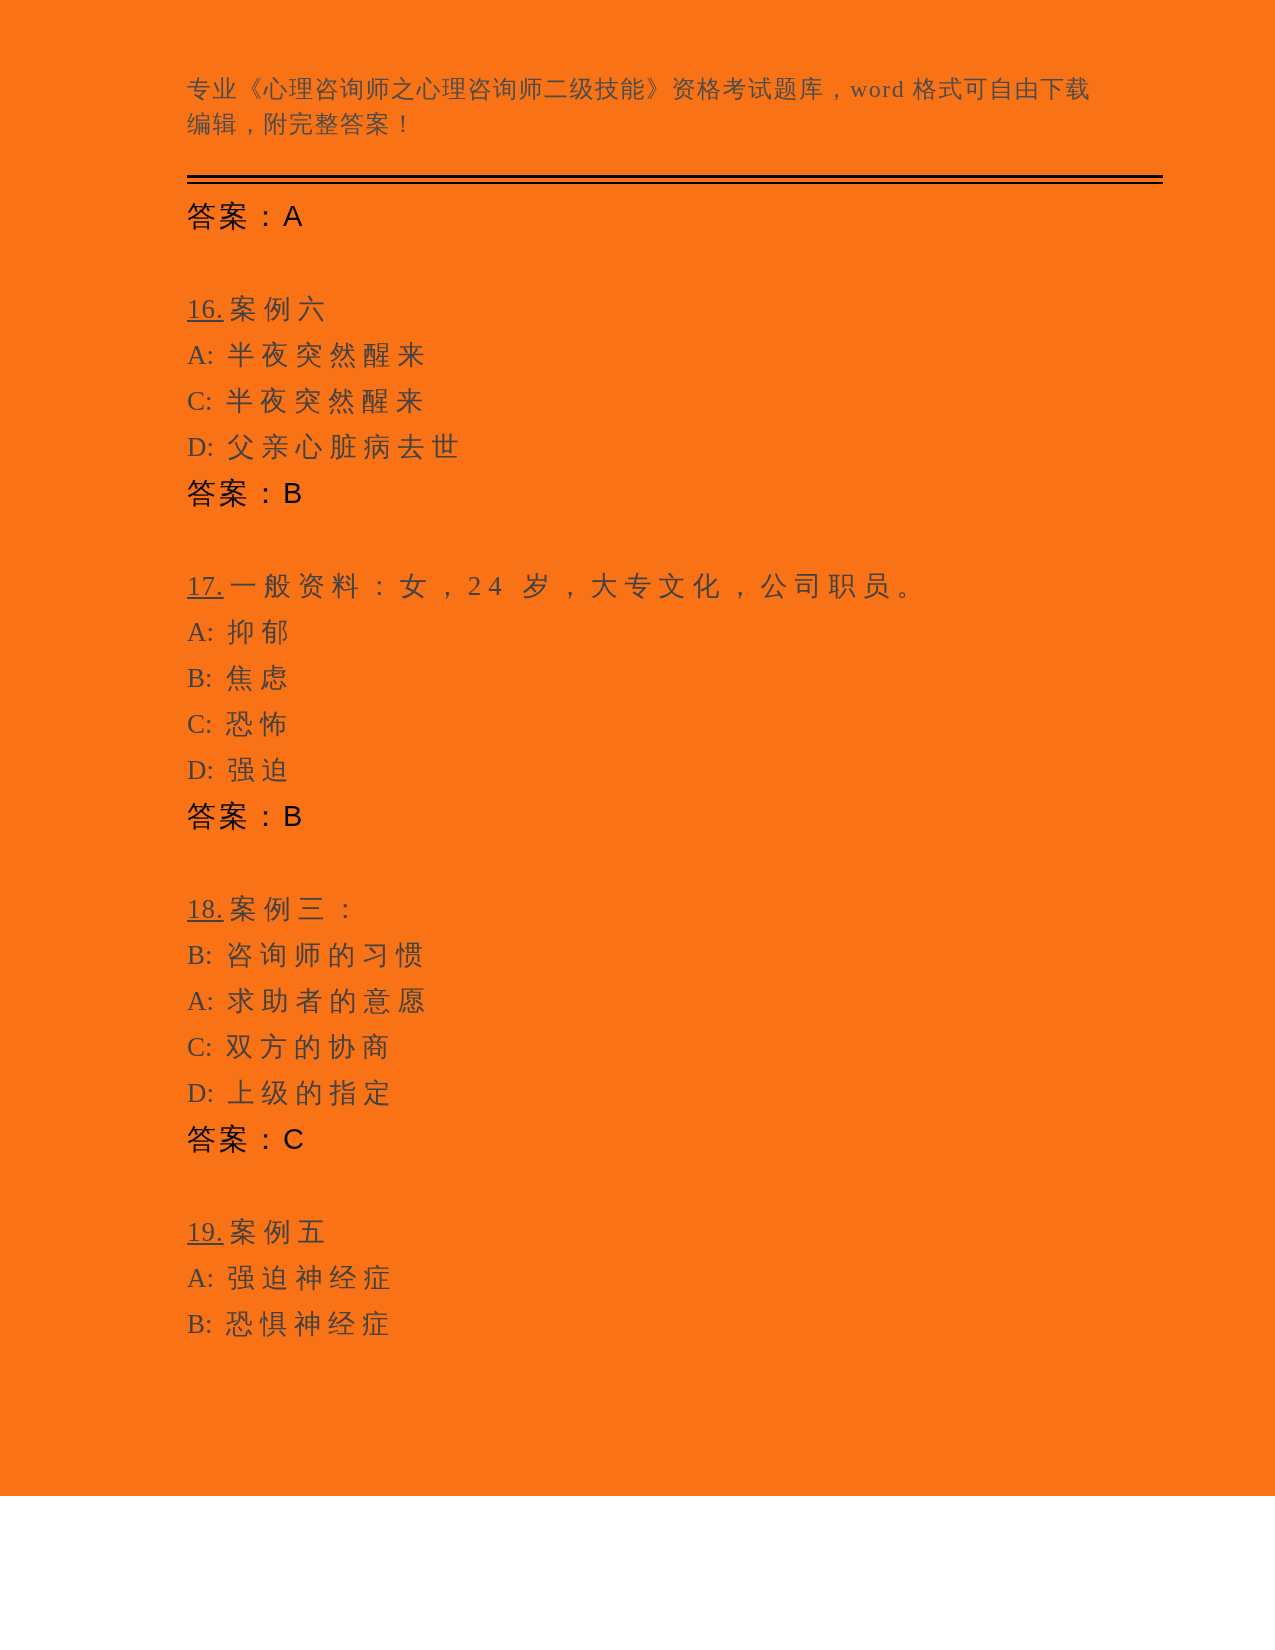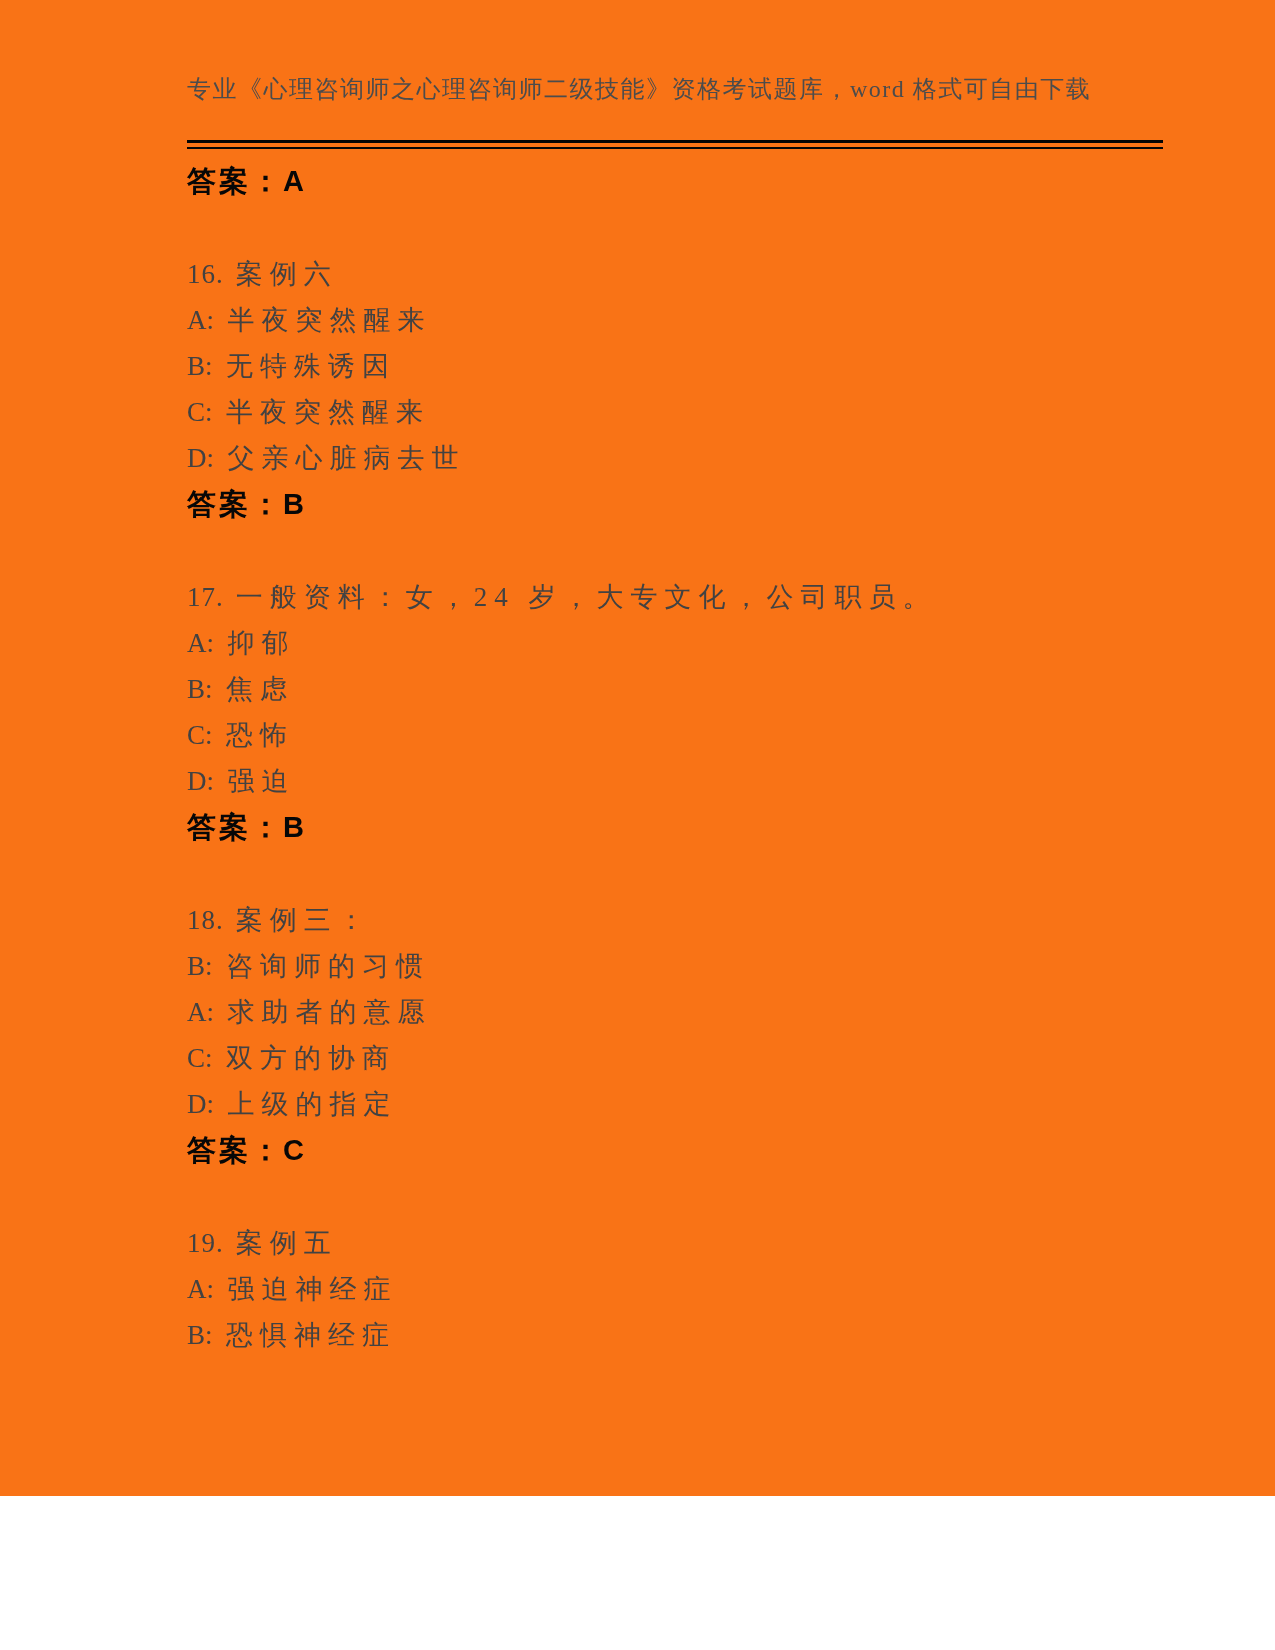--- a/index.html
+++ b/index.html
@@ -34,63 +34,61 @@
     border-bottom: 2px solid #050505;
     box-sizing: content-box;
   }
   
   .line {
     font-size: 27px;
     line-height: 46px;
     color: #424242;
     white-space: nowrap;
   }
-  .qnum { letter-spacing: 1px; margin-right: 12px; }
+  .qnum { letter-spacing: 1px; margin-right: 6px; text-decoration: underline; }
   .qtitle-text { letter-spacing: 7px; text-align: right; }
   .opt-key { letter-spacing: 0; }
   .opt-sep { letter-spacing: 0; white-space: pre; }
   .opt-text { letter-spacing: 7px; }
   
   .answer-line {
     font-family: "Liberation Sans", "DejaVu Sans", sans-serif;
-    font-weight: 700;
+    font-weight: 400;
     font-size: 29px;
     line-height: 46px;
     color: #070707;
     letter-spacing: 3px;
     white-space: nowrap;
   }
   .first-answer { margin-top: 9px; }
   .question { margin-top: 47px; }
 </style>
 </head>
 <body>
 
 <div class="page">
   <div class="content">
 
     <div>
       <div class="header-line">专业《心理咨询师之心理咨询师二级技能》资格考试题库，word 格式可自由下载</div>
+      <div class="header-line">编辑，附完整答案！</div>
     </div>
 
     <div class="rule"></div>
 
     <div class="answer-line first-answer">
       <span>答案：</span><span>A</span>
     </div>
 
     <div class="question">
       <div class="line">
         <span class="qnum">16.</span><span class="qtitle-text">案例六</span>
       </div>
       <div class="line">
         <span class="opt-key">A</span><span class="opt-sep">:  </span><span class="opt-text">半夜突然醒来</span>
-      </div>
-      <div class="line">
-        <span class="opt-key">B</span><span class="opt-sep">:  </span><span class="opt-text">无特殊诱因</span>
       </div>
       <div class="line">
         <span class="opt-key">C</span><span class="opt-sep">:  </span><span class="opt-text">半夜突然醒来</span>
       </div>
       <div class="line">
         <span class="opt-key">D</span><span class="opt-sep">:  </span><span class="opt-text">父亲心脏病去世</span>
       </div>
       <div class="answer-line">
         <span>答案：</span><span>B</span>
       </div>

